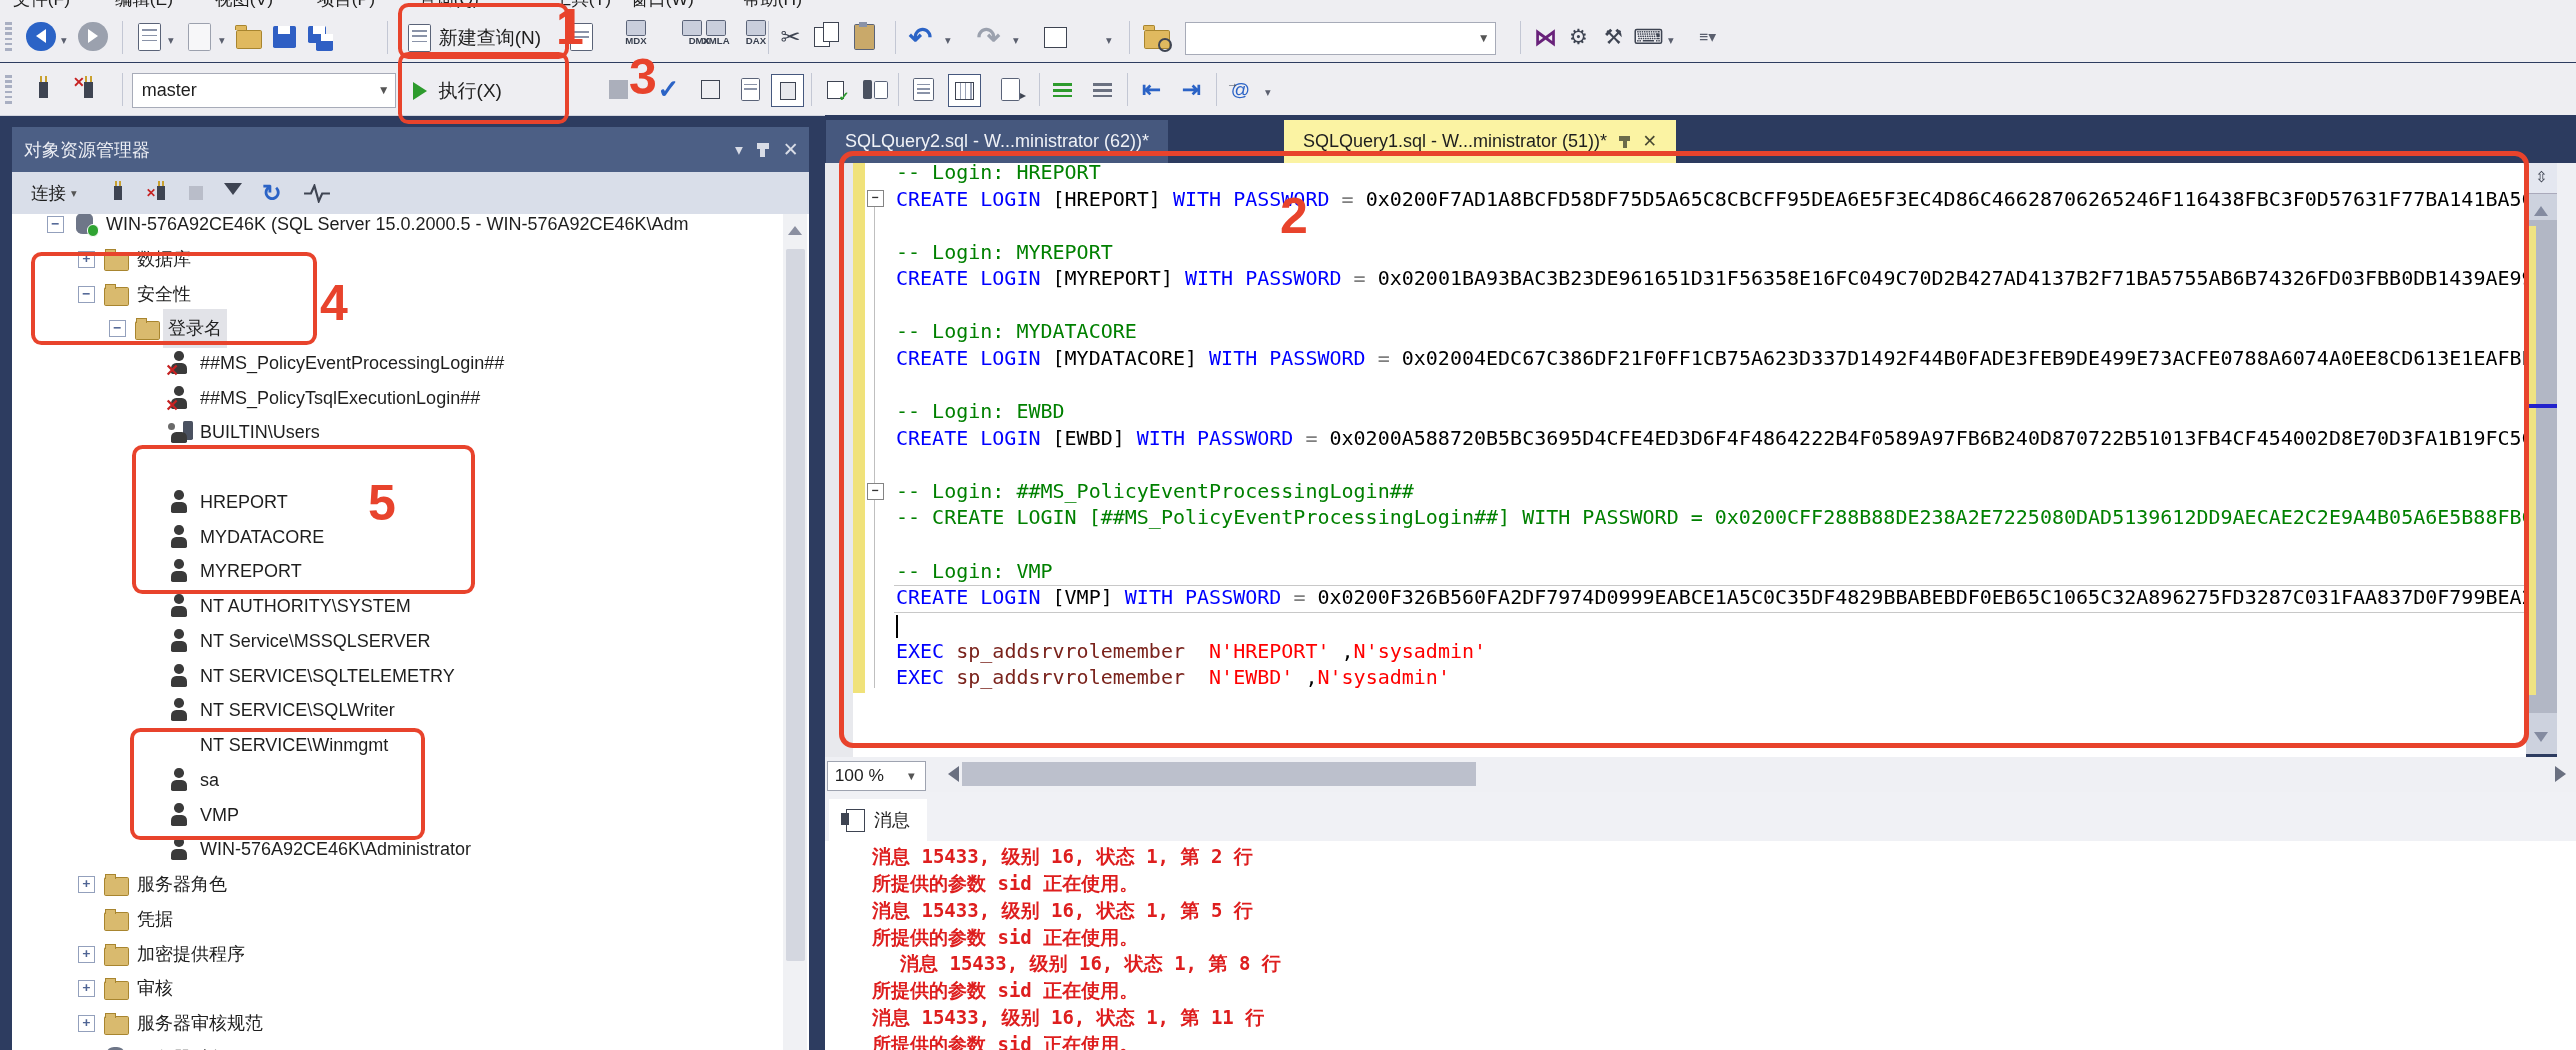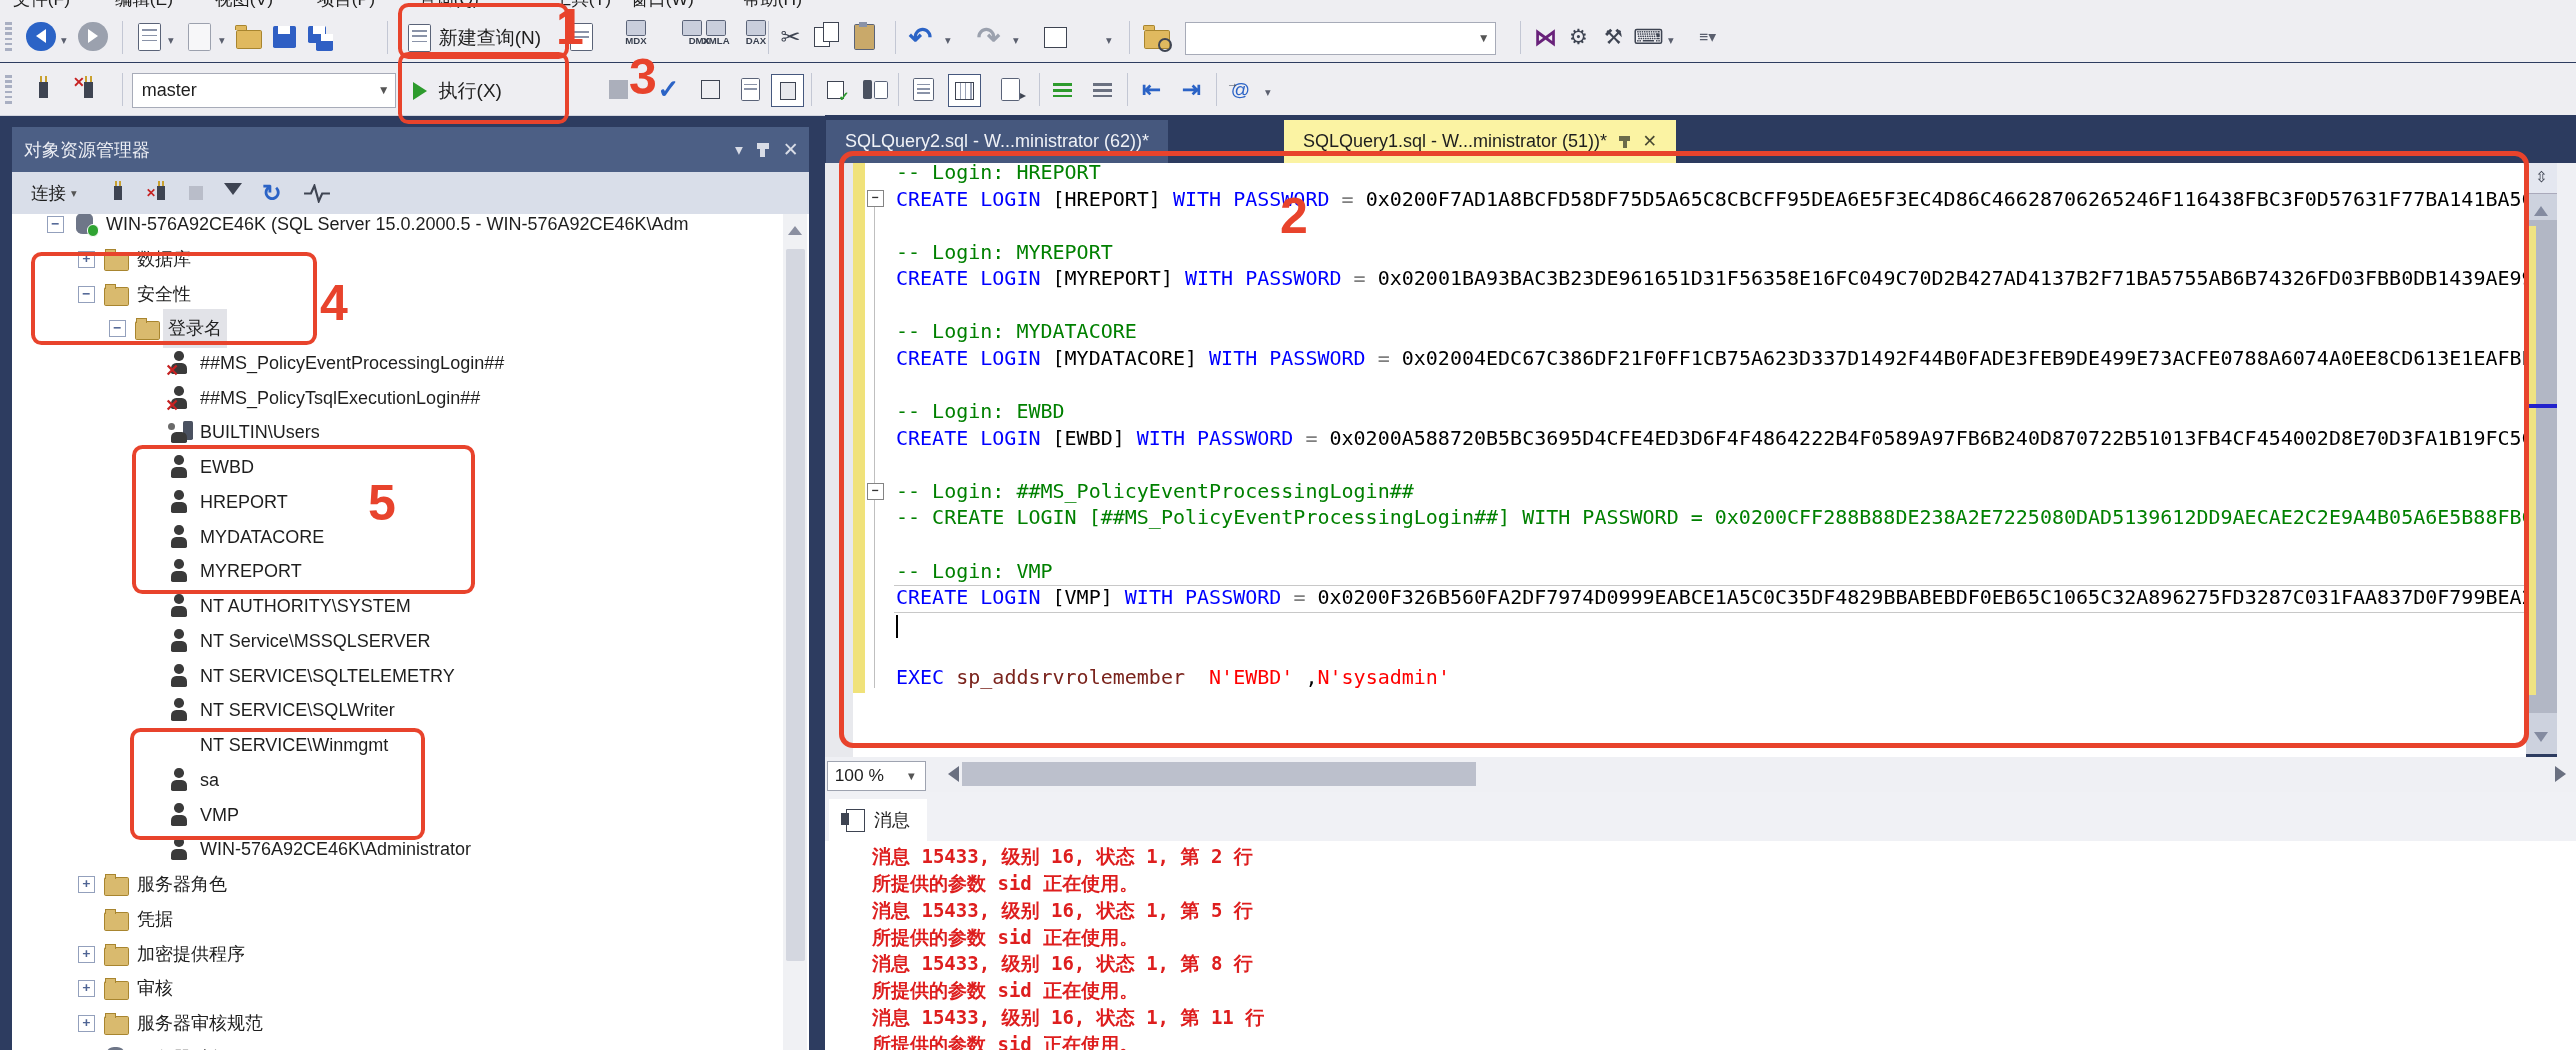--- a/index.html
+++ b/index.html
@@ -402,24 +402,20 @@
             <span class="xmark">✕</span>
           </div>
           <div class="tlabel" style="left: 188px;">##MS_PolicyTsqlExecutionLogin##</div>
         </div>
         <div class="trow" style="top: 201px;">
           <div class="tico usr grp" style="left: 155px;">
             <span class="srv-mini"></span>
           </div>
           <div class="tlabel" style="left: 188px;">BUILTIN\Users</div>
         </div>
-        <div class="trow" style="top: 236px;">
-          <div class="tico usr" style="left: 155px;"></div>
-          <div class="tlabel" style="left: 188px;">EWBD</div>
-        </div>
         <div class="trow" style="top: 271px;">
           <div class="tico usr" style="left: 155px;"></div>
           <div class="tlabel" style="left: 188px;">HREPORT</div>
         </div>
         <div class="trow" style="top: 306px;">
           <div class="tico usr" style="left: 155px;"></div>
           <div class="tlabel" style="left: 188px;">MYDATACORE</div>
         </div>
         <div class="trow" style="top: 340px;">
           <div class="tico usr" style="left: 155px;"></div>
@@ -521,20 +517,21 @@
       <div class="cline" style="top: 208px;"></div>
       <div class="cline" style="top: 235px;"><span class="tok-com">-- Login: EWBD</span></div>
       <div class="cline" style="top: 262px;"><span class="tok-kw">CREATE LOGIN</span><span class="tok-id"> [EWBD] </span><span class="tok-kw">WITH PASSWORD</span><span class="tok-op"> = </span><span class="tok-id">0x0200A588720B5BC3695D4CFE4ED3D6F4F4864222B4F0589A97FB6B240D870722B51013FB4CF454002D8E70D3FA1B19FC5C</span></div>
       <div class="cline" style="top: 288px;"></div>
       <div class="cline" style="top: 315px;"><span class="tok-com">-- Login: ##MS_PolicyEventProcessingLogin##</span></div>
       <div class="cline" style="top: 341px;"><span class="tok-com">-- CREATE LOGIN [##MS_PolicyEventProcessingLogin##] WITH PASSWORD = 0x0200CFF288B88DE238A2E7225080DAD5139612DD9AECAE2C2E9A4B05A6E5B88FBC</span></div>
       <div class="cline" style="top: 368px;"></div>
       <div class="cline" style="top: 395px;"><span class="tok-com">-- Login: VMP</span></div>
       <div class="cline" style="top: 421px;"><span class="tok-kw">CREATE LOGIN</span><span class="tok-id"> [VMP] </span><span class="tok-kw">WITH PASSWORD</span><span class="tok-op"> = </span><span class="tok-id">0x0200F326B560FA2DF7974D0999EABCE1A5C0C35DF4829BBABEBDF0EB65C1065C32A896275FD3287C031FAA837D0F799BEA2</span></div>
       <div class="cline" style="top: 448px;"></div>
+      <div class="cline" style="top: 475px;"><span class="tok-kw">EXEC</span><span class="tok-proc"> sp_addsrvrolemember  </span><span class="tok-str">N'HREPORT'</span><span class="tok-id"> ,</span><span class="tok-str">N'sysadmin'</span></div>
       <div class="cline" style="top: 501px;"><span class="tok-kw">EXEC</span><span class="tok-proc"> sp_addsrvrolemember  </span><span class="tok-str">N'EWBD'</span><span class="tok-id"> ,</span><span class="tok-str">N'sysadmin'</span></div>
     </div>
 
   <div class="vscroll">
     <div class="split">⇳</div>
     <div class="arr-u"></div>
     <div class="thumbv"></div>
     <div class="marks"></div>
     <div class="bluemark"></div>
     <div class="arr-d"></div>
@@ -554,21 +551,21 @@
   <div class="msgs">
     <div class="msg-tab">
       <span class="msg-doc"></span>
       <span>消息</span>
     </div>
     <div class="msg-content">
         <div class="mline" style="top: 1.7px;">消息 15433, 级别 16, 状态 1, 第 2 行</div>
         <div class="mline" style="top: 29px;">所提供的参数 sid 正在使用。</div>
         <div class="mline" style="top: 56px;">消息 15433, 级别 16, 状态 1, 第 5 行</div>
         <div class="mline" style="top: 83px;">所提供的参数 sid 正在使用。</div>
-        <div class="mline" style="top: 109px;">消息 15433, 级别 16, 状态 1, 第 8 行</div>
+        <div class="mline" style="top: 109px; margin-left: 28px;">消息 15433, 级别 16, 状态 1, 第 8 行</div>
         <div class="mline" style="top: 136px;">所提供的参数 sid 正在使用。</div>
         <div class="mline" style="top: 163px;">消息 15433, 级别 16, 状态 1, 第 11 行</div>
         <div class="mline" style="top: 190px;">所提供的参数 sid 正在使用。</div>
       </div>
   </div>
 
   <div></div>
 
 <div class="ann-box" style="left: 398px; top: 2.6px; width: 163px; height: 48px; border-color: rgb(232, 67, 44);"></div>
     <div class="ann-box" style="left: 398px; top: 52px; width: 163px; height: 64px; border-color: rgb(232, 67, 44);"></div>

